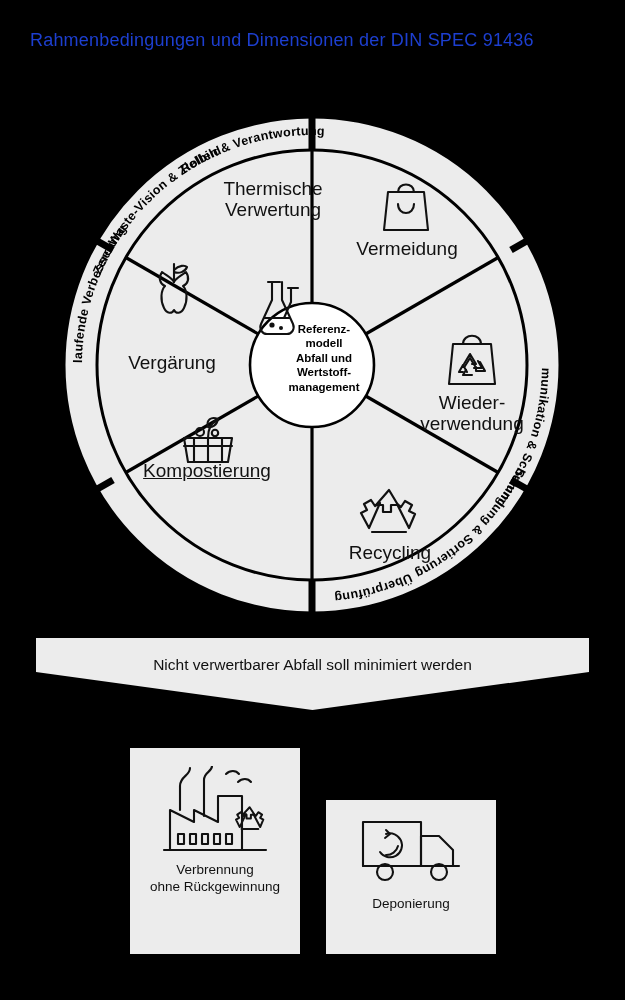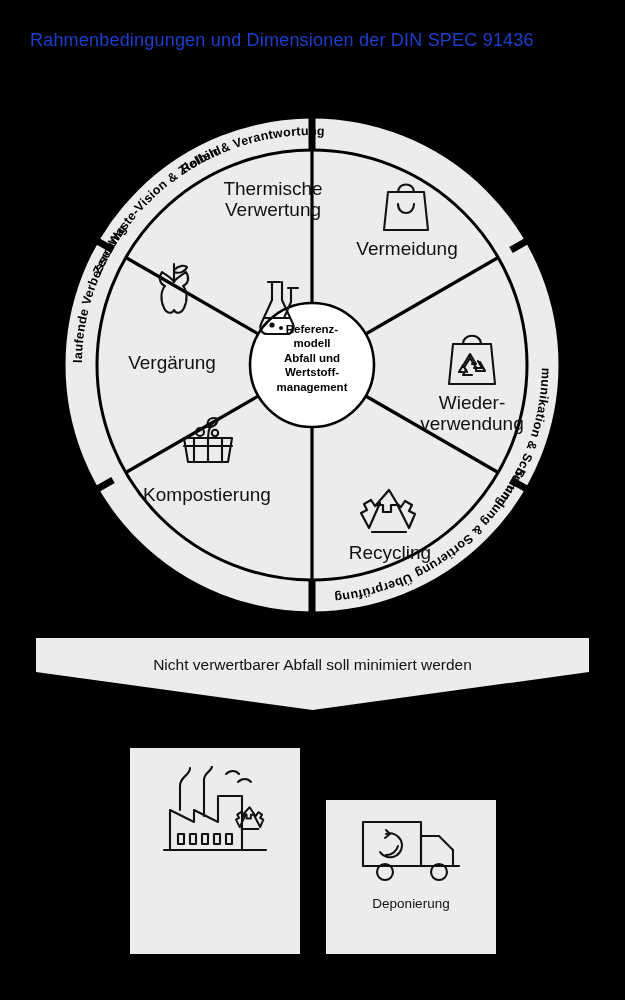--- a/index.html
+++ b/index.html
@@ -61,20 +61,21 @@
   }
 
   .hub-text {
     position: absolute;
     width: 120px;
     text-align: center;
     font-size: 11.5px;
     font-weight: bold;
     line-height: 1.25;
     color: #000;
+    padding-left: 12px;
   }
 
   
   #banner-wrap {
     position: absolute;
     left: 36px;
     top: 638px;
     width: 553px;
     height: 72px;
   }
@@ -234,21 +235,21 @@
 
   <div class="wedge-label" style="left:390px; top:310px; width:120px;">
     <div>Wieder-</div>
     <div>verwendung</div>
   </div>
 
   <div class="wedge-label" style="left:298px; top:460px; width:140px;">
     <div>Recycling</div>
   </div>
 
-  <div class="wedge-label" style="left:92px; top:402px; width:186px;">
+  <div class="wedge-label" style="left:92px; top:378px; width:186px;text-decoration:underline;">
     <div>Kompostierung</div>
   </div>
 
   <div class="wedge-label" style="left:70px; top:270px; width:160px;">
     <div>Vergärung</div>
   </div>
 
   <div class="hub-text" style="left:230px; top:240px;">
     <div>Referenz-</div>
     <div>modell</div>
@@ -275,20 +276,24 @@
       <path d="M18,68 h6 v10 h-6 Z M30,68 h6 v10 h-6 Z M42,68 h6 v10 h-6 Z M54,68 h6 v10 h-6 Z M66,68 h6 v10 h-6 Z"></path>
       <path d="M66,8 C70,4 76,4 79,8 M78,16 C82,12 88,12 91,16"></path>
       <g transform="translate(76,40) scale(0.62)" stroke-width="3.2">
         <path d="M22,2 L30,14 L24,14 L24,20 L17,20 L17,14 L11,14 Z"></path>
         <path d="M6,34 L0,22 L5,19 L2,14 L8,10 L12,16 L16,13 Z"></path>
         <path d="M39,34 L44,22 L39,19 L42,14 L36,10 L32,16 L28,13 Z"></path>
         <path d="M9,37 L36,37"></path>
       </g>
     </svg>
   </div>
+  <div class="box-label">
+    <div>Verbrennung</div>
+    <div>ohne Rückgewinnung</div>
+  </div>
 </div>
 
 <div class="bottom-box" id="box-deponierung">
   <div class="box-icon">
     <svg class="icon-svg" width="104" height="68" viewBox="0 0 104 68" fill="none" stroke="#111" stroke-width="2.1" stroke-linejoin="round" stroke-linecap="round" xmlns="http://www.w3.org/2000/svg">
       <path d="M4,8 L62,8 L62,52 L4,52 Z"></path>
       <path d="M62,22 L80,22 L94,36 L94,52 L62,52 Z"></path>
       <path d="M4,52 L100,52"></path>
       <circle cx="26" cy="58" r="8"></circle>
       <circle cx="80" cy="58" r="8"></circle>

